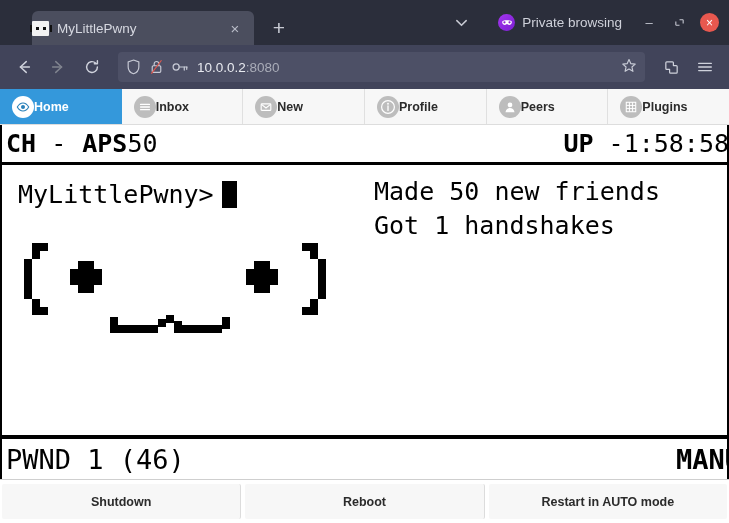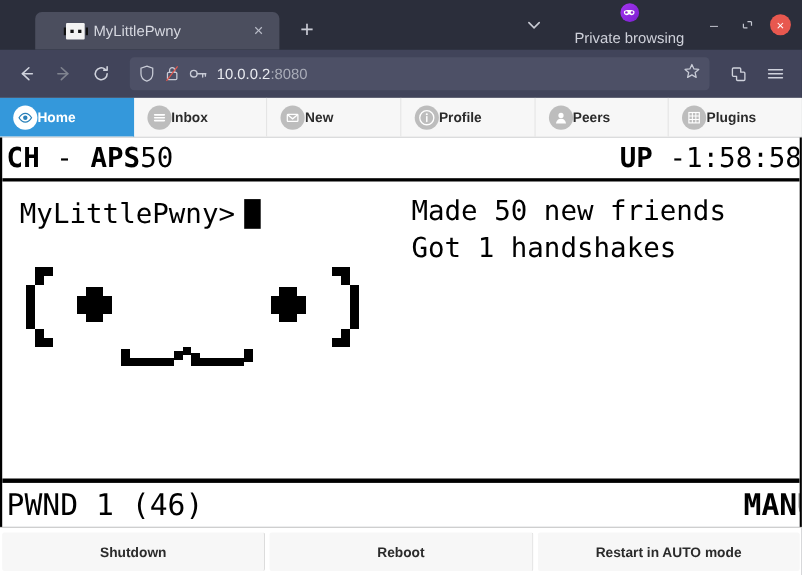--- a/index.html
+++ b/index.html
@@ -17,21 +17,21 @@
 
   .titlebar {
     height: 45px; background: #2b2e3b;
     display: flex; align-items: flex-end; position: relative; flex: 0 0 45px;
   }
   .tabstrip { display: flex; align-items: flex-end; height: 45px; padding-left: 32px; }
   .tab {
     height: 34px; min-width: 222px; background: #4b4e5e;
     border-radius: 6px 6px 0 0;
     display: flex; align-items: center; gap: 8px;
-    padding: 0 10px 0 28px; margin-bottom: 0;
+    padding: 0 10px 0 0; margin-bottom: 0;
     color: #d6d8e0; font-size: 13.5px;
   }
   .favicon {
     width: 17px; height: 15px; background: #f2f2f2; border-radius: 1px;
     display: flex; align-items: center; justify-content: center; flex: 0 0 auto;
     position: relative;
   }
   .favicon .fc-eye { width: 3px; height: 3px; background:#111; display:inline-block; }
   .favicon .fc-row { display:flex; gap:4px; align-items:center; }
   .favicon .fc-par { width:2px; height:7px; background:#111; }
@@ -42,21 +42,21 @@
   }
   .newtab {
     width: 30px; height: 30px; margin-left: 10px; margin-bottom: 2px;
     color: #c8cad3; font-size: 21px; display: flex; align-items: center; justify-content: center;
   }
   .tb-right {
     margin-left: auto; display: flex; align-items: center; gap: 4px;
     height: 45px; padding-right: 10px;
   }
   .chev { width: 30px; height: 30px; display:flex; align-items:center; justify-content:center; color:#c8cad3; }
-  .pb-badge { display: flex; align-items: center; gap: 7px; color: #cfd1da; font-size: 13.5px; margin: 0 10px 0 18px; flex-direction: column;}
+  .pb-badge { display: flex; align-items: center; gap: 7px; color: #cfd1da; font-size: 13.5px; margin: 0 10px 0 18px;}
   .pb-icon {
     width: 17px; height: 17px; border-radius: 50%;
     background: linear-gradient(135deg,#a435f0,#7b1fd1);
     display: flex; align-items: center; justify-content: center;
   }
   .wctrl { width: 26px; height: 26px; display: flex; align-items:center; justify-content:center;
            color:#c5c7d1; font-size: 13px; }
   .wctrl.close { width:19px; height:19px; border-radius:50%; background:#e8584f; color:#fff; font-size:12px; margin-left:4px; }
 
   

